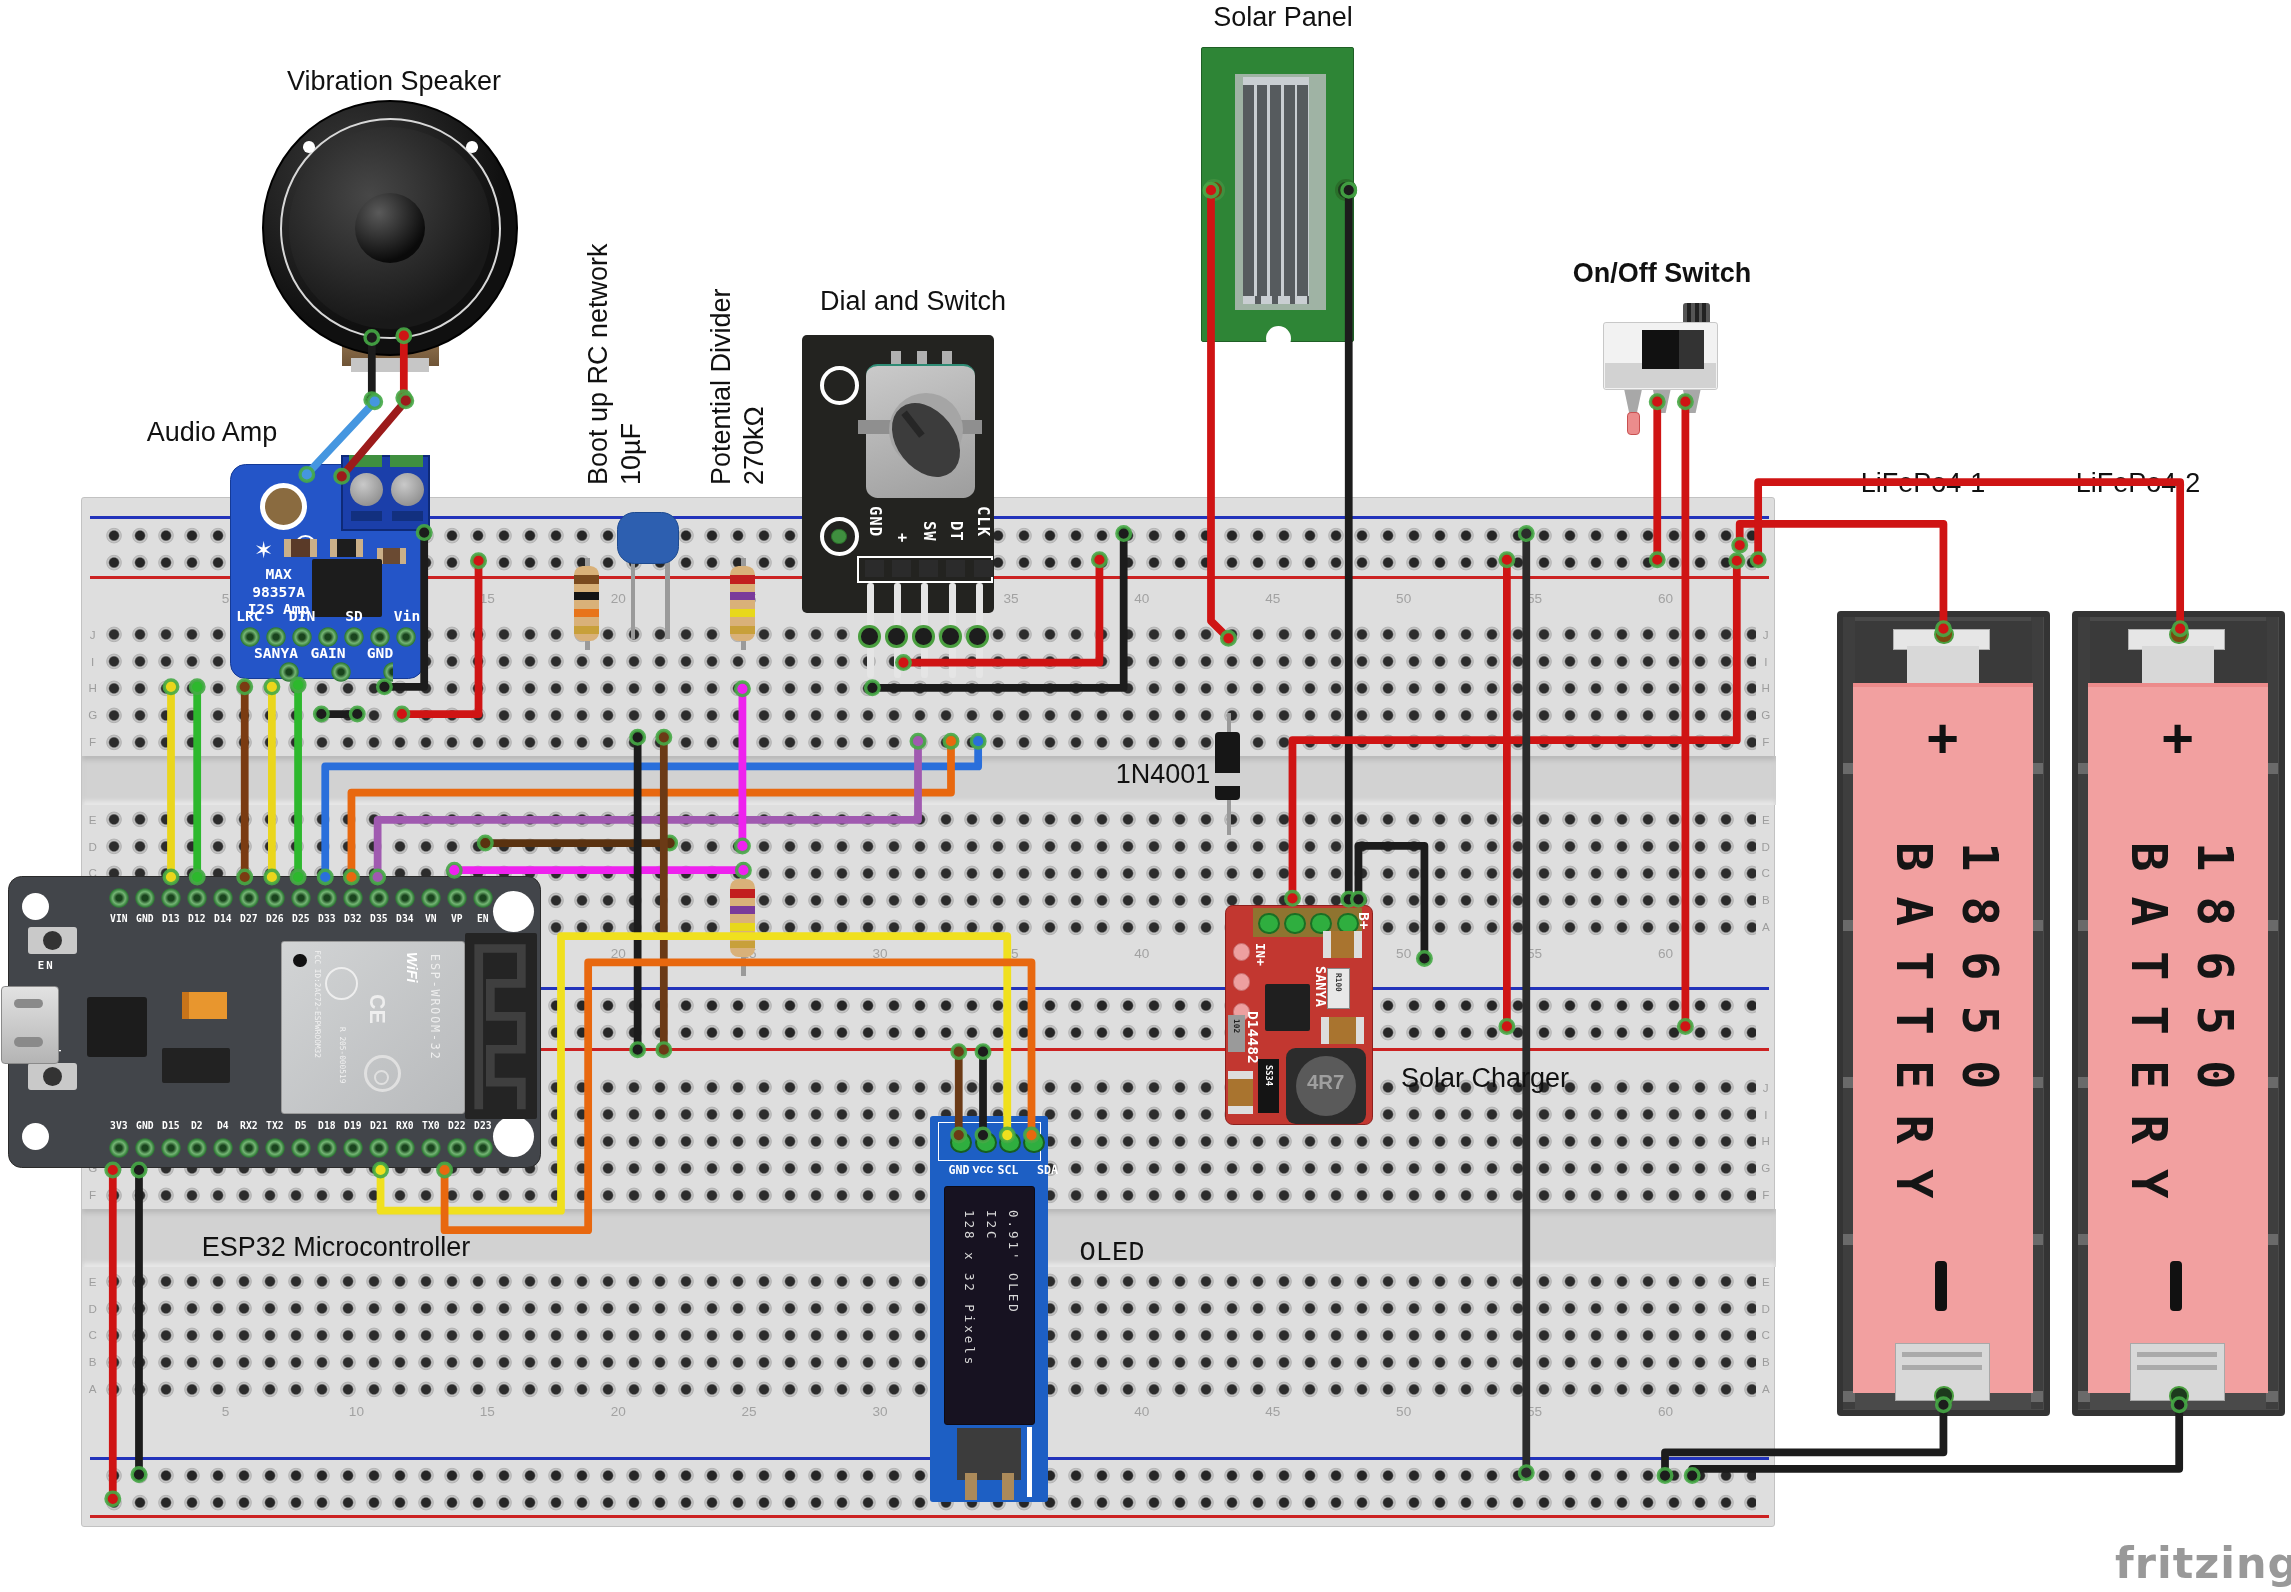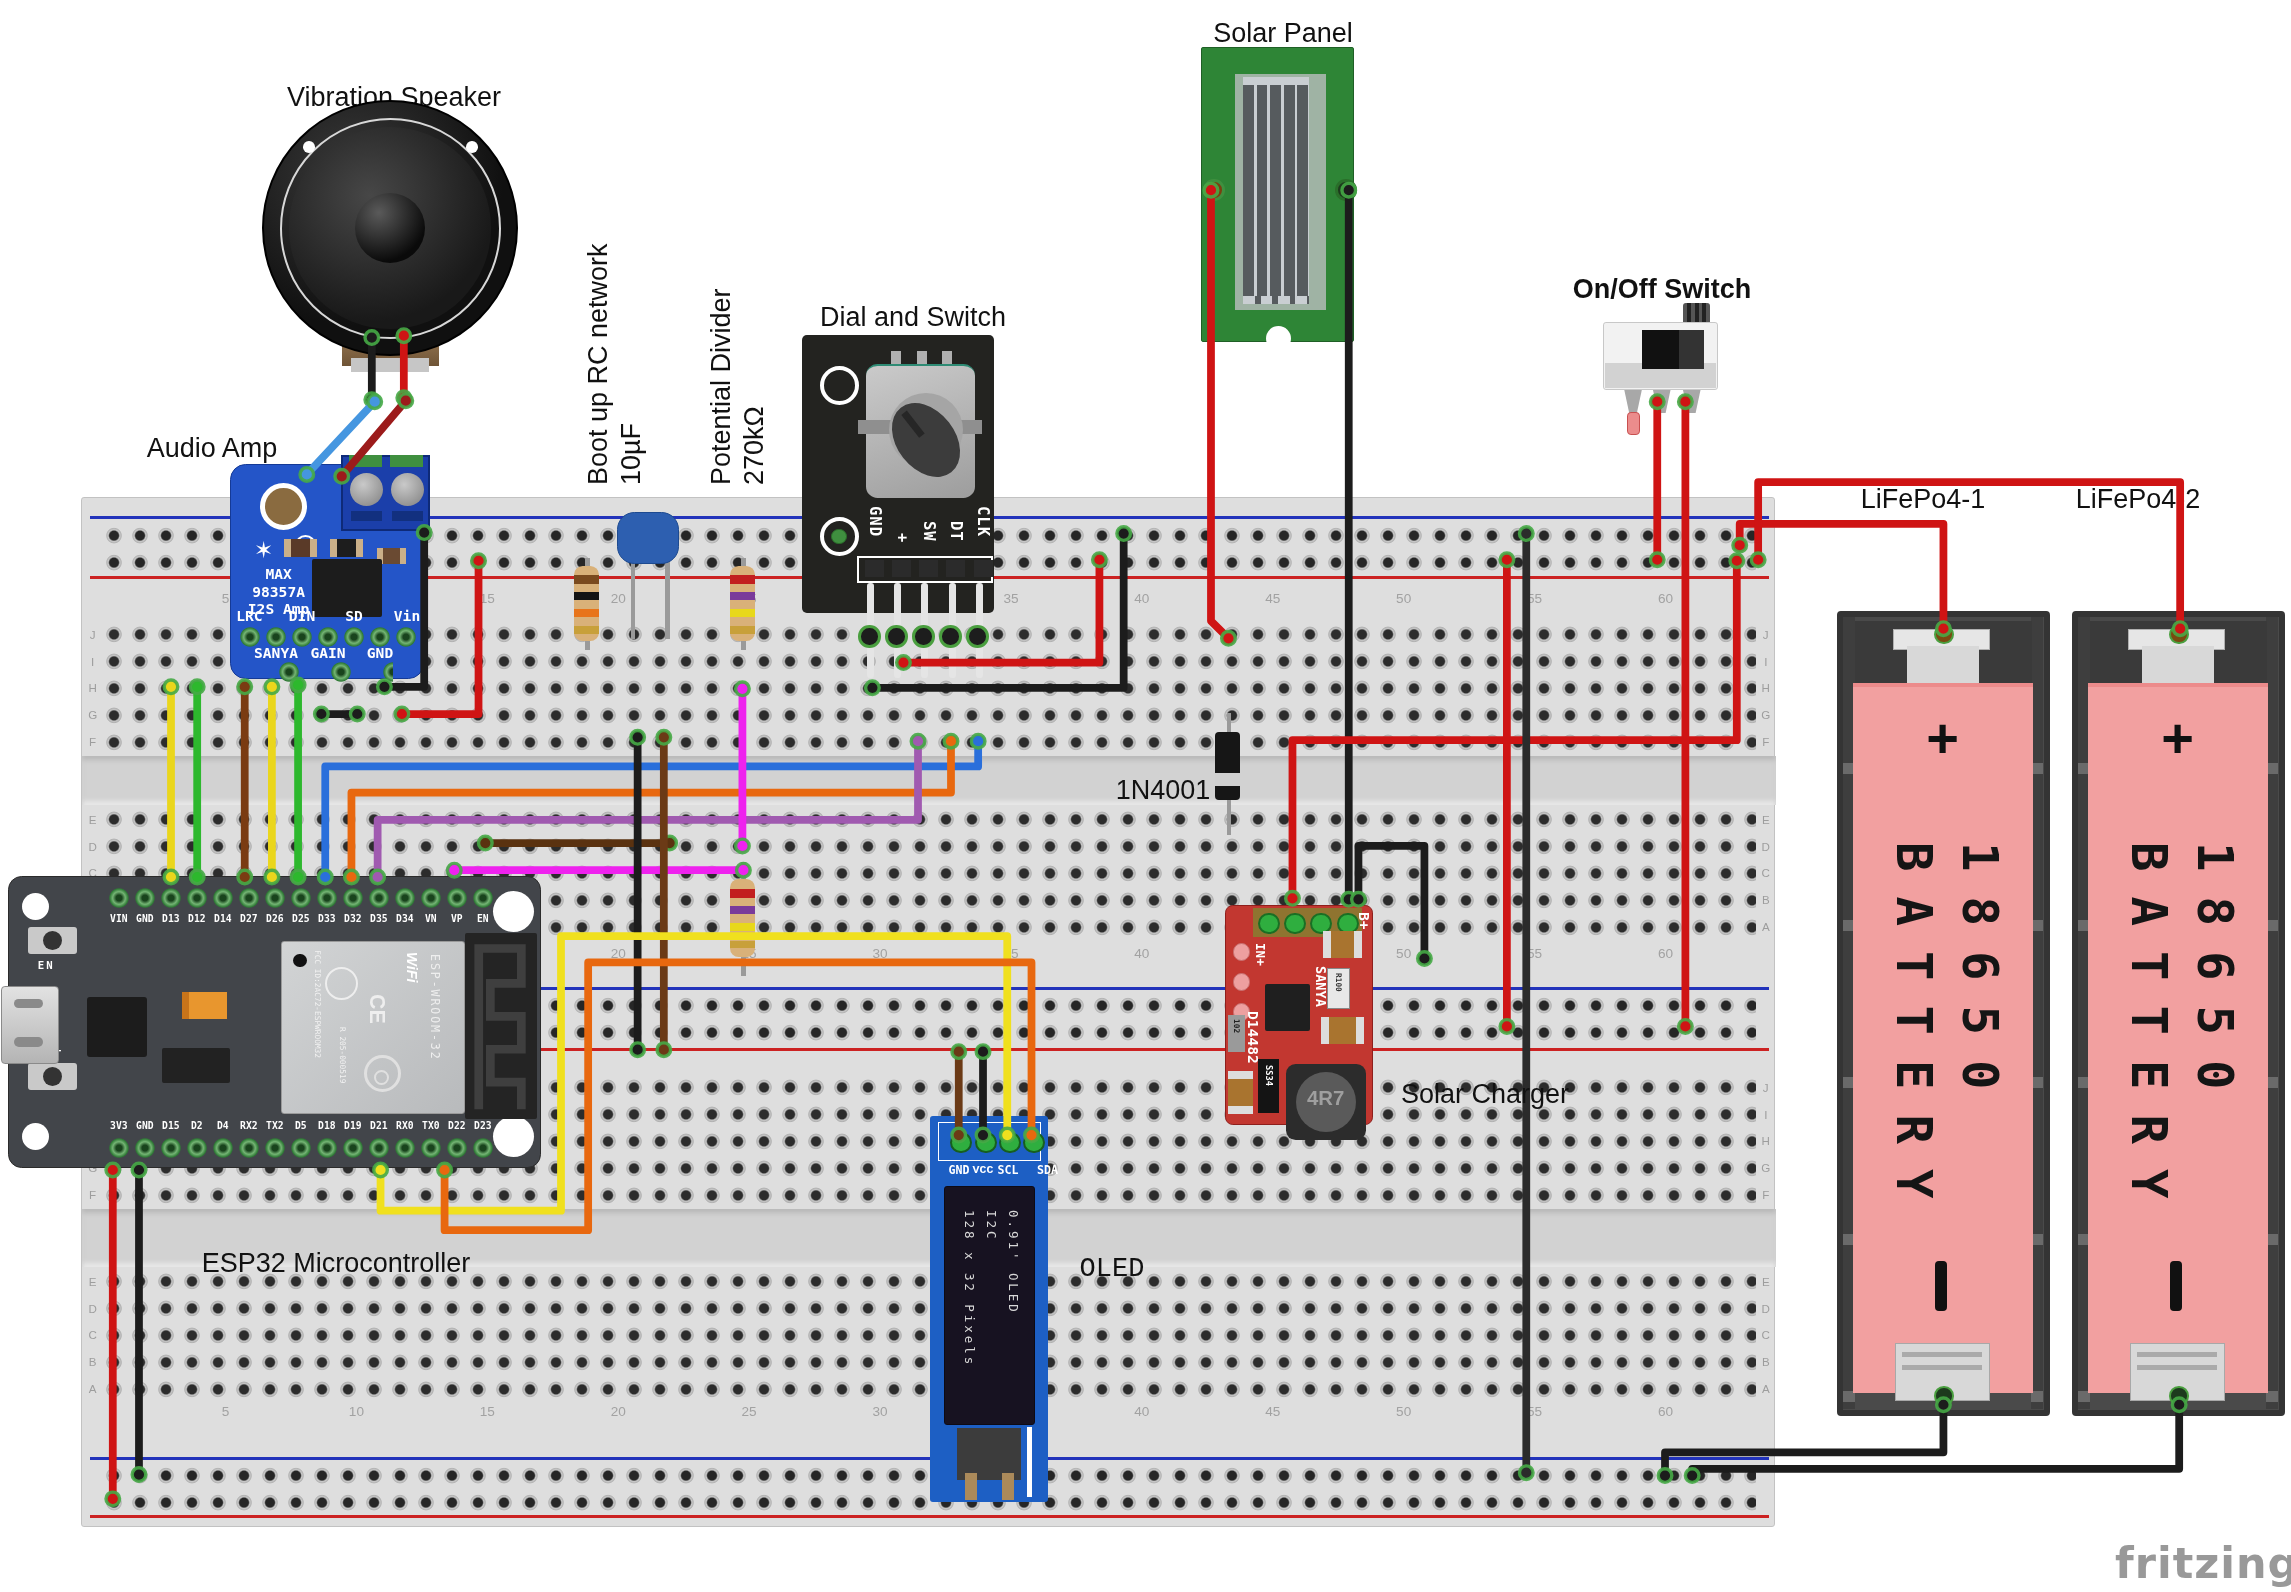--- a/index.html
+++ b/index.html
@@ -1,20 +1,20 @@
 <!DOCTYPE html>
 <html><head>
 <meta charset="utf-8">
 <style>
   html,body{margin:0;padding:0;background:#fff;}
   #canvas{position:relative;width:2291px;height:1592px;background:#ffffff;overflow:hidden;
           font-family:"Liberation Sans", sans-serif;}
   .abs{position:absolute;}
   .lbl{position:absolute;font:27px "Liberation Sans",sans-serif;color:#111;white-space:nowrap;
-       transform:translateX(-50%);margin-top:16px;}
+       transform:translateX(-50%);}
   .lbl-rot{position:absolute;font:27px "Liberation Sans",sans-serif;color:#111;white-space:nowrap;
        transform:rotate(-90deg);transform-origin:0 0;line-height:33px;}
   .vtext{writing-mode:vertical-rl;text-orientation:mixed;}
   
   #breadboard{position:absolute;left:81px;top:497px;width:1694px;height:1030px;
       background:#dedede;border:1.9px solid #c2c2c2;border-radius:2.9px;box-sizing:border-box;}
   .railline{position:absolute;left:7.8px;width:1679px;height:2.9px;}
   .holes{position:absolute;background-repeat:repeat;}
   .holes-gray{background-image:radial-gradient(circle at 13px 13.6px,#262626 4.4px,#c9c9c9 5.8px,#b4b4b4 7.3px,rgba(0,0,0,0) 8.2px);background-size:26px 27px;}
   .holes-block{background-image:radial-gradient(circle at 13px 13.4px,#2c2c2c 4.4px,#c6c6c6 5.8px,#b2b2b2 7.3px,rgba(0,0,0,0) 8.2px);background-size:26px 27px;}
@@ -331,21 +331,21 @@
     </div>
     <div class="abs" style="left:1.9px;top:109px;width:17.5px;height:37px;background:#9a9a9a;">
       <span class="chgtext" style="left:3.9px;top:3.9px;font-size:7.8px;color:#222;">102</span>
     </div>
     <span class="chgtext" style="left:19.4px;top:105px;font-size:14.6px;">D14482</span>
     <div class="abs" style="left:95px;top:111px;width:43px;height:27px;background:linear-gradient(90deg,#ddd 0 7.8px,#a9742f 7.8px 35px,#ddd 35px);"></div>
     <div class="abs" style="left:32px;top:153px;width:21.3px;height:54px;background:#141414;">
       <span class="chgtext" style="left:5.8px;top:5.8px;font-size:8.7px;">SS34</span>
     </div>
     <div class="abs" style="left:1.9px;top:165px;width:25px;height:43px;background:linear-gradient(180deg,#ddd 0 7.8px,#a9742f 7.8px 35px,#ddd 35px);"></div>
-    <div class="abs" style="left:60px;top:158px;width:80px;height:76px;background:#2c2c2c;border-radius:9.7px;">
+    <div class="abs" style="left:60px;top:142px;width:80px;height:76px;background:#2c2c2c;border-radius:9.7px;">
       <div class="abs" style="left:9.7px;top:7.8px;width:60px;height:60px;border-radius:50%;background:#5a5a5a;"></div>
       <span class="abs" style="left:13.6px;top:23px;width:52px;text-align:center;font:bold 20.4px 'Liberation Sans',sans-serif;color:#9f9f9f;">4R7</span>
     </div>
   </div>
 
   <div class="comp" style="left:7.8px;top:876px;width:533px;height:292px;background:#42454a;border:1.9px solid #2b2b2b;border-radius:13.6px;box-sizing:border-box;">
     <div class="abs" style="left:13.6px;top:15.5px;width:27px;height:27px;border-radius:50%;background:#fff;"></div>
     <div class="abs" style="left:13.6px;top:246px;width:27px;height:27px;border-radius:50%;background:#fff;"></div>
     <div class="abs" style="left:484px;top:13.6px;width:41px;height:41px;border-radius:50%;background:#fff;"></div>
     <div class="abs" style="left:484px;top:239px;width:41px;height:41px;border-radius:50%;background:#fff;"></div>

